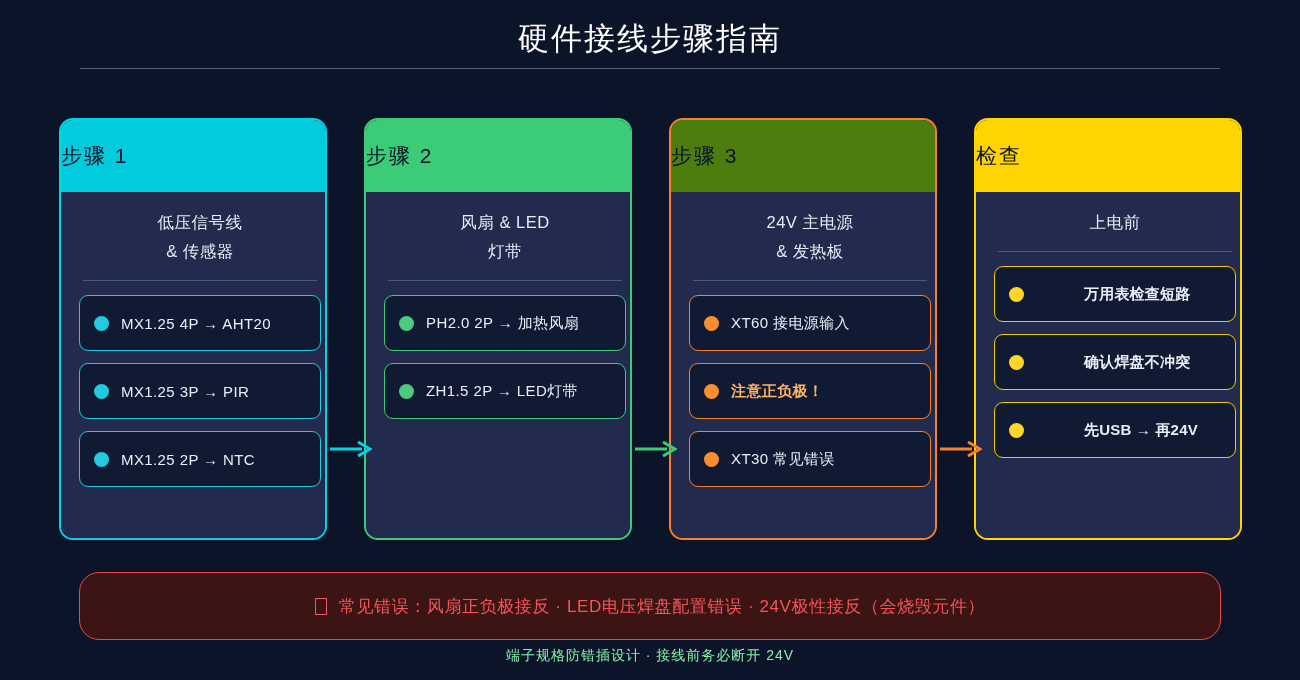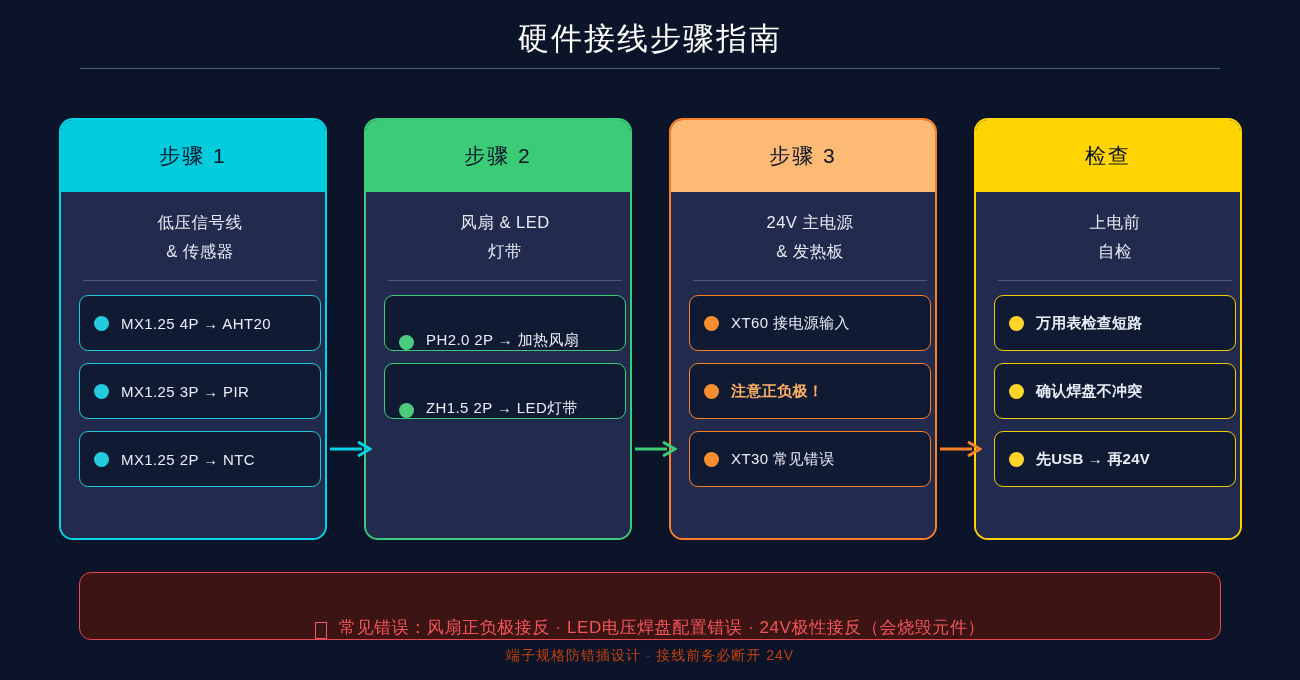--- a/index.html
+++ b/index.html
@@ -63,28 +63,28 @@
   .card.c1 { left: 59px;   border-color: #00d5e6; }
   .card.c2 { left: 364px;  border-color: #3ccb77; }
   .card.c3 { left: 669px;  border-color: #f98026; }
   .card.c4 { left: 974px;  border-color: #ffd400; }
 
   .card-head {
     height: 72px;
     flex: 0 0 72px;
     display: flex;
     align-items: center;
-    justify-content: center;
+    justify-content: flex-start;
     color: #0c1429;
     font-size: 21px;
     letter-spacing: 2px;
   }
   .c1 .card-head { background: #00ccdd; }
   .c2 .card-head { background: #3ccb77; }
-  .c3 .card-head { background: #fdba74; }
+  .c3 .card-head { background: #4d7c0f; }
   .c4 .card-head { background: #ffd400; }
 
   .card-body {
     flex: 1 1 auto;
     padding: 16px 4px 0 18px;
     background: #222b4d;
   }
 
   .card-subtitle {
     text-align: center;
@@ -105,23 +105,23 @@
     height: 56px;
     margin-bottom: 12px;
     border-radius: 9px;
     border: 1.5px solid #00d5e6;
     background: #111a33;
     display: flex;
     align-items: center;
     padding-left: 14px;
   }
   .c1 .item { border-color: #21c9dd; }
-  .c2 .item { border-color: #3ccb77; align-items: flex-end; }
+  .c2 .item { border-color: #3ccb77; }
   .c3 .item { border-color: #f98026; }
-  .c4 .item { border-color: #f2c800; }
+  .c4 .item { border-color: #f2c800; gap: 48px; }
 
   .dot {
     width: 15px; height: 15px;
     border-radius: 50%;
     flex: 0 0 15px;
     margin-right: 12px;
   }
   .c1 .dot { background: #24cbe0; }
   .c2 .dot { background: #4ccb7f; }
   .c3 .dot { background: #f98e2e; }
@@ -148,24 +148,24 @@
   .arrow.a3 { left: 940px; }
   .arrow svg { display: block; }
 
   
   #warning-banner {
     position: absolute;
     left: 79px; top: 572px;
     width: 1142px;
     height: 68px;
     border: 1.5px solid #e5484d;
-    border-radius: 12px;
+    border-radius: 20px;
     background: #3d1414;
     display: flex;
-    align-items: flex-end;
+    align-items: center;
     justify-content: center;
     gap: 12px;
   }
   #warning-icon {
     font-size: 17px;
     color: #ef5a5f;
     line-height: 1;
     display: inline-block;
     width: 12px;
     height: 17px;
@@ -178,21 +178,21 @@
     white-space: nowrap;
   }
 
   
   #footer {
     position: absolute;
     left: 0; top: 647px;
     width: 1300px;
     text-align: center;
     font-size: 14px;
-    color: #c2410c;
+    color: #86efac;
     letter-spacing: 1px;
   }
 </style>
 </head>
 <body>
 
 <div id="page-title-wrap">
   <div id="page-title">硬件接线步骤指南</div>
 </div>
 <div id="title-rule"></div>
@@ -270,21 +270,20 @@
     </div>
   </div>
 
   <div class="card c4">
     <div class="card-head">
       <span>检查</span>
     </div>
     <div class="card-body">
       <div class="card-subtitle">
         <div>上电前</div>
-        <div>自检</div>
       </div>
       <div class="card-divider"></div>
       <div class="item">
         <span class="dot"></span>
         <span class="item-label">万用表检查短路</span>
       </div>
       <div class="item">
         <span class="dot"></span>
         <span class="item-label">确认焊盘不冲突</span>
       </div>

